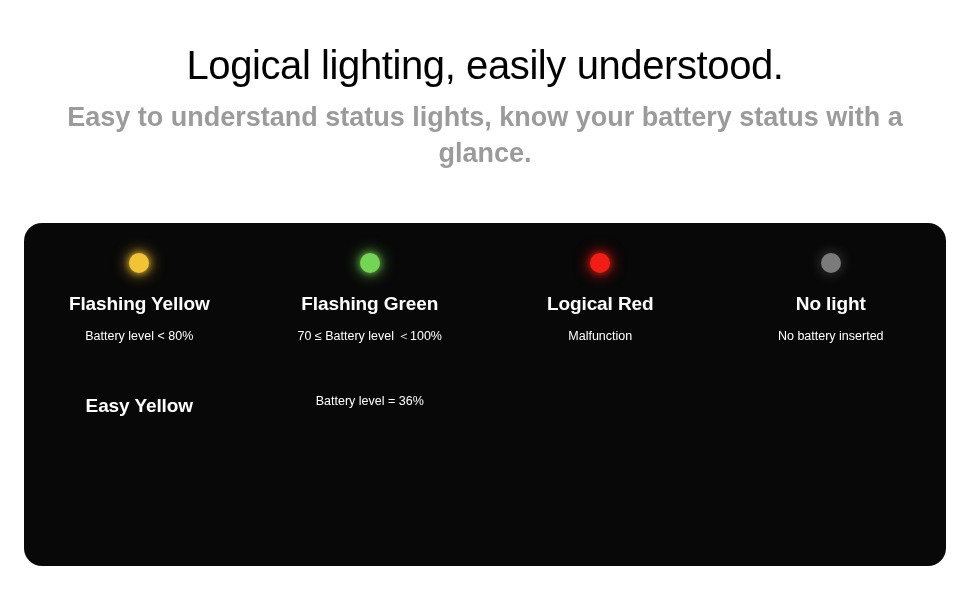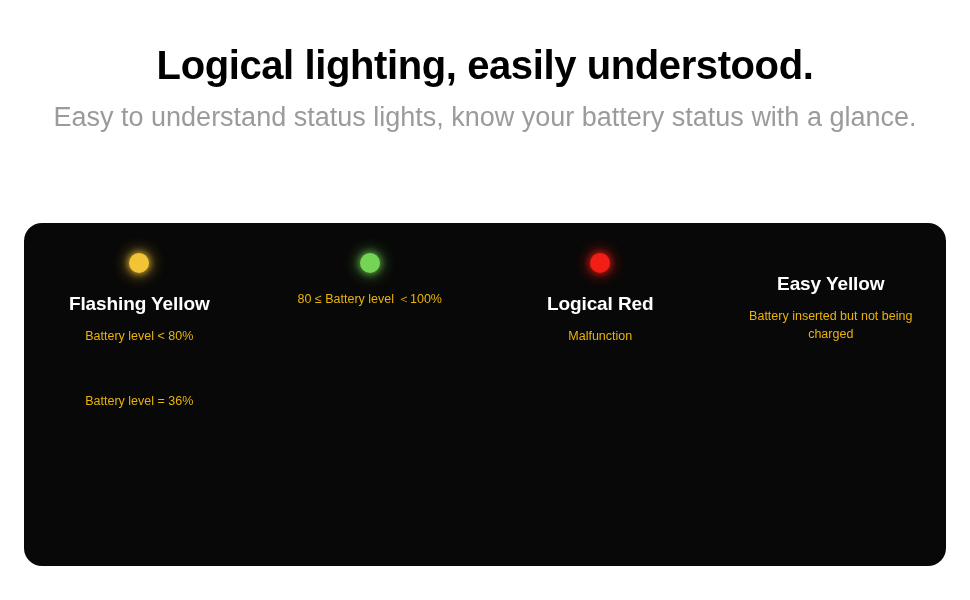--- a/index.html
+++ b/index.html
@@ -22,30 +22,30 @@
     background: #ffffff;
   }
 
   
   .header {
     padding-top: 44px;
     text-align: center;
   }
   .hero-title {
     font-size: 40px;
-    font-weight: bold;
+    font-weight: normal;
     color: #000000;
     letter-spacing: -0.4px;
     line-height: 1.05;
     margin: 0;
     padding: 0 40px;
   }
   .hero-sub {
     font-size: 27px;
-    font-weight: 400;
+    font-weight: 700;
     color: #9b9b9b;
     line-height: 1.32;
     margin: 14px auto 0 auto;
     max-width: 930px;
     padding: 0 20px;
   }
 
   
   .panel {
     position: absolute;
@@ -114,21 +114,21 @@
     font-size: 19px;
     font-weight: bold;
     color: #ffffff;
     margin-top: 14px;
     line-height: 1.2;
     letter-spacing: -0.1px;
   }
   .status-desc {
     font-size: 12.5px;
     font-weight: 400;
-    color: #eab308;
+    color: #ffffff;
     margin-top: 11px;
     line-height: 1.45;
     padding: 0 33px;
   }
 </style>
 </head>
 <body>
 
 <div class="page">
 
@@ -146,35 +146,42 @@
           <span class="led yellow"></span>
         </div>
         <div class="status-title">Flashing Yellow</div>
         <div class="status-desc">Battery level &lt; 80%</div>
       </div>
 
       <div class="status-cell">
         <div class="led-wrap">
           <span class="led green"></span>
         </div>
-        <div class="status-desc">80 ≤ Battery level ＜100%</div>
+        <div class="status-title">Flashing Green</div>
+        <div class="status-desc">70 ≤ Battery level ＜100%</div>
       </div>
 
       <div class="status-cell">
         <div class="led-wrap">
           <span class="led red"></span>
         </div>
         <div class="status-title">Logical Red</div>
         <div class="status-desc">Malfunction</div>
       </div>
 
+      <div class="status-cell">
+        <div class="led-wrap">
+          <span class="led gray"></span>
+        </div>
+        <div class="status-title">No light</div>
+        <div class="status-desc">No battery inserted</div>
+      </div>
 
       <div class="status-cell row2">
         <div class="status-title">Easy Yellow</div>
-        <div class="status-desc">Battery inserted but not being charged</div>
       </div>
 
       <div class="status-cell row2">
         <div class="status-desc">Battery level = 36%</div>
       </div>
 
       <div class="status-cell row2"></div>
       <div class="status-cell row2"></div>
 
     </div>

